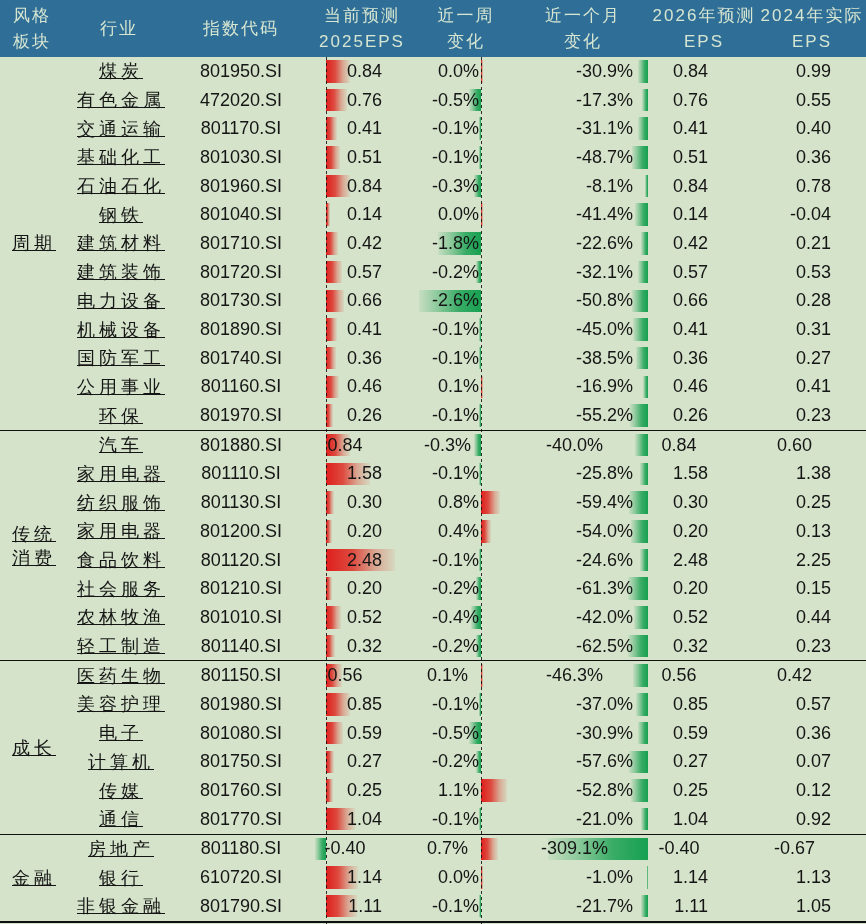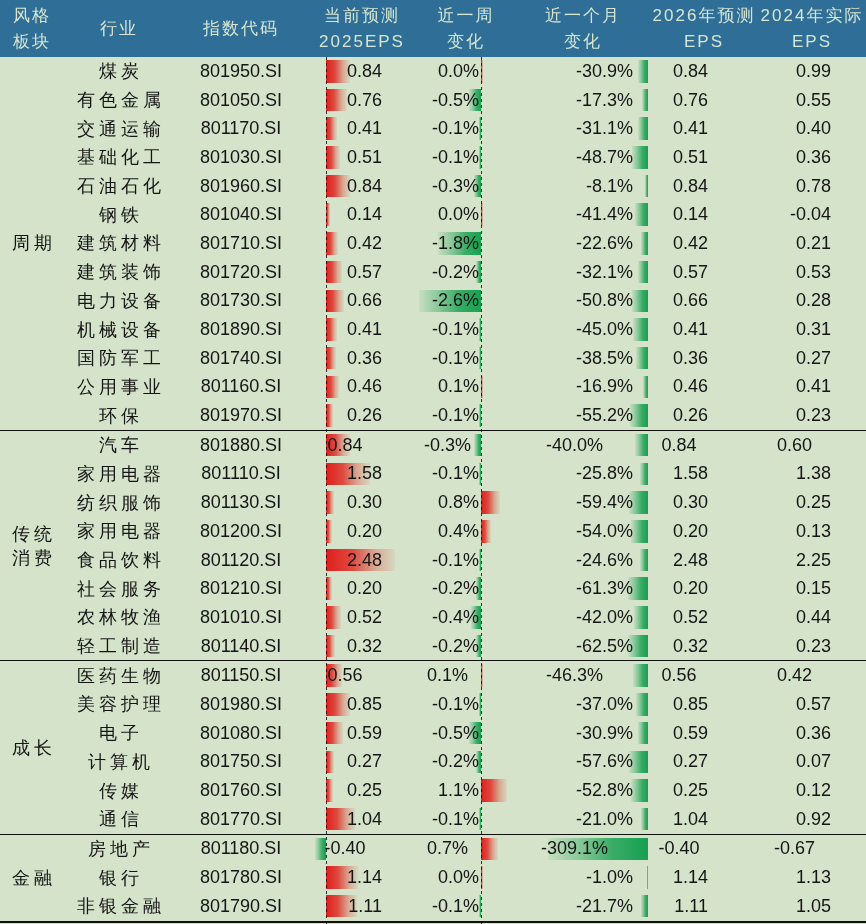--- a/index.html
+++ b/index.html
@@ -17,21 +17,21 @@
     height:57px;font-size:17px;letter-spacing:2px;vertical-align:middle;padding:0;
   }
   thead th .hl{line-height:26px;text-align:center;}
   tbody td{
     height:28.7px;padding:0;font-size:18px;vertical-align:middle;position:relative;
     white-space:nowrap;overflow:visible;
   }
   td .txt{position:relative;z-index:2;display:block;}
   td.sector,td.industry,td.code{text-align:center;}
   td.sector,td.industry{letter-spacing:4px;}
-  td.sector .txt,td.industry .txt{margin-right:-4px;}
+  td.sector .txt,td.industry .txt{margin-right:-4px;text-decoration:underline;}
   td.num{text-align:right;}
   td.eps25{padding-right:34px;}
   td.week{padding-right:37px;}
   td.month{padding-right:17px;}
   td.eps26{padding-right:50px;}
   td.eps24{padding-right:35px;}
   tr.divider td{border-top:1.6px solid var(--divider);text-align:center;}
   table{border-bottom:2px solid var(--divider);}
   .bar{position:absolute;top:3px;height:22.5px;z-index:1;}
   .bar.redpos{background:linear-gradient(90deg,var(--pos) 0%,rgba(223,40,32,0.82) 38%,rgba(223,75,60,0.38) 72%,rgba(223,95,75,0.08) 100%);}
@@ -118,21 +118,21 @@
           </td>
           <td class="num eps24">
             <span class="txt">0.99</span>
           </td>
         </tr>
         <tr>
           <td class="industry">
             <span class="txt">有色金属</span>
           </td>
           <td class="code">
-            <span class="txt">801050.SI</span>
+            <span class="txt">472020.SI</span>
           </td>
           <td class="num eps25">
             <div class="bar redpos" style="left: 18px; width: 21.28px;"></div>
             <span class="txt">0.76</span>
           </td>
           <td class="num week">
             <div class="bar greenneg" style="right: 35px; width: 12px;"></div>
             <span class="txt">-0.5%</span>
           </td>
           <td class="num month">
@@ -829,21 +829,21 @@
           </td>
           <td class="num eps24">
             <span class="txt">-0.67</span>
           </td>
         </tr>
         <tr>
           <td class="industry">
             <span class="txt">银行</span>
           </td>
           <td class="code">
-            <span class="txt">801780.SI</span>
+            <span class="txt">610720.SI</span>
           </td>
           <td class="num eps25">
             <div class="bar redpos" style="left: 18px; width: 31.92px;"></div>
             <span class="txt">1.14</span>
           </td>
           <td class="num week">
             <div class="bar redpos" style="left: 65px; width: 1.5px;"></div>
             <span class="txt">0.0%</span>
           </td>
           <td class="num month">

